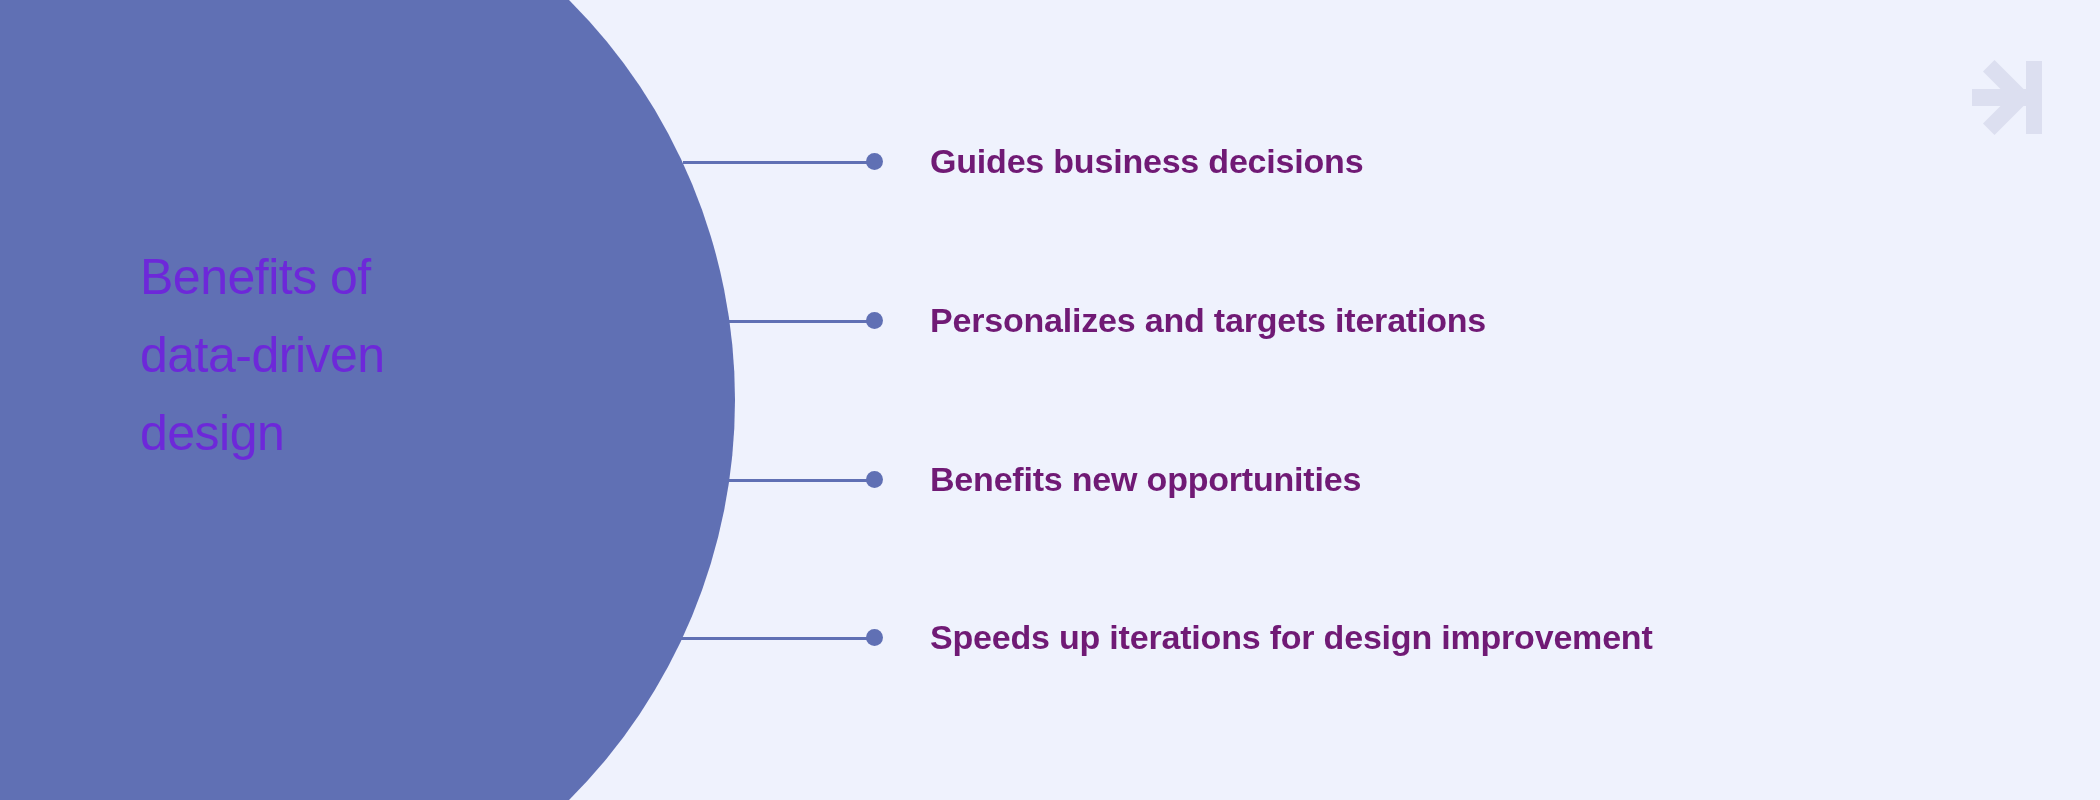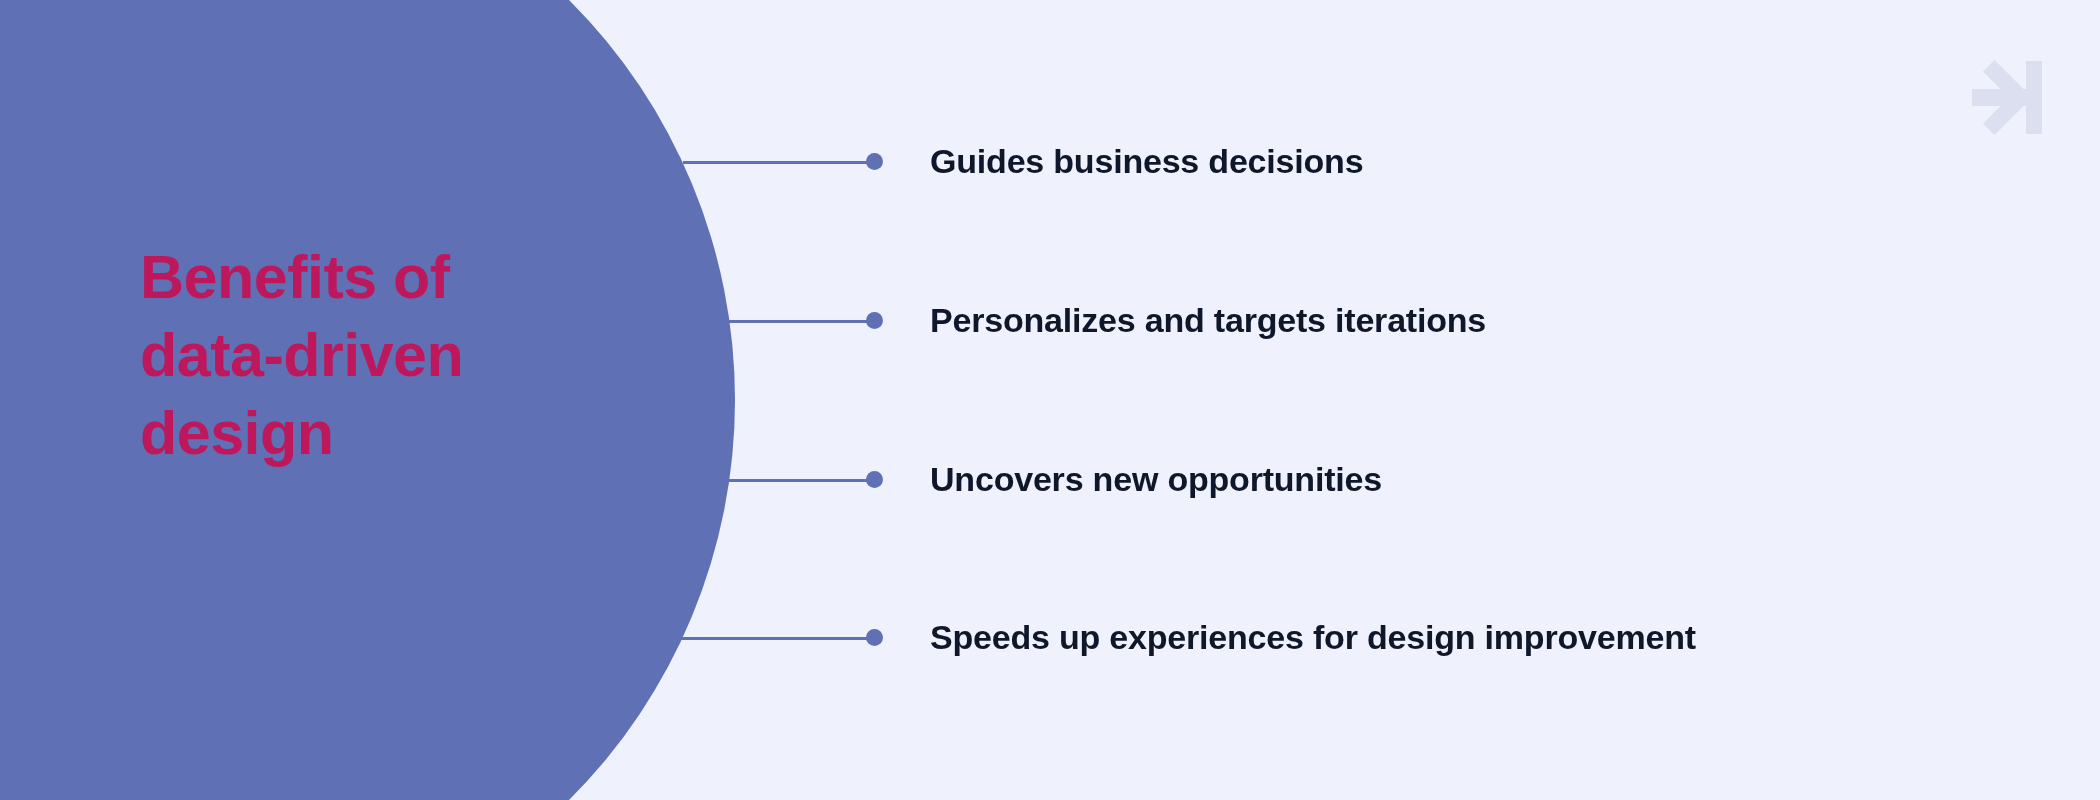--- a/index.html
+++ b/index.html
@@ -30,23 +30,23 @@
     z-index: 1;
   }
 
   
   .hero-title {
     position: absolute;
     left: 140px;
     top: 238px;
     width: 520px;
     z-index: 3;
-    color: #be185d;
-    font-size: 61px;
-    font-weight: 700;
+    color: #6d28d9;
+    font-size: 50px;
+    font-weight: 400;
     line-height: 78px;
     letter-spacing: -0.5px;
     white-space: pre-line;
   }
 
   
   .rows {
     position: absolute;
     inset: 0;
     z-index: 2;
@@ -67,21 +67,21 @@
     width: 17px;
     height: 17px;
     border-radius: 50%;
     background: #6070B4;
     top: -9px;
   }
   .row-label {
     position: absolute;
     left: 930px;
     top: -23px;
-    color: #0f172a;
+    color: #701a75;
     font-size: 34px;
     font-weight: 700;
     line-height: 44px;
     letter-spacing: -0.2px;
     white-space: nowrap;
   }
 
   
   #row-0 { top: 162px; }
   #row-0 .row-line { left: 683px; width: 184px; }
@@ -131,27 +131,27 @@
 
     <div class="row" id="row-1">
       <div class="row-line"></div>
       <div class="row-dot"></div>
       <div class="row-label">Personalizes and targets iterations</div>
     </div>
 
     <div class="row" id="row-2">
       <div class="row-line"></div>
       <div class="row-dot"></div>
-      <div class="row-label">Uncovers new opportunities</div>
+      <div class="row-label">Benefits new opportunities</div>
     </div>
 
     <div class="row" id="row-3">
       <div class="row-line"></div>
       <div class="row-dot"></div>
-      <div class="row-label">Speeds up experiences for design improvement</div>
+      <div class="row-label">Speeds up iterations for design improvement</div>
     </div>
 
   </div>
 
   <div class="corner-icon">
     <svg viewBox="0 0 70 85" xmlns="http://www.w3.org/2000/svg" aria-hidden="true">
       <g fill="#DCDFF0">
 
         <rect x="54" y="6" width="16" height="73"></rect>
 

